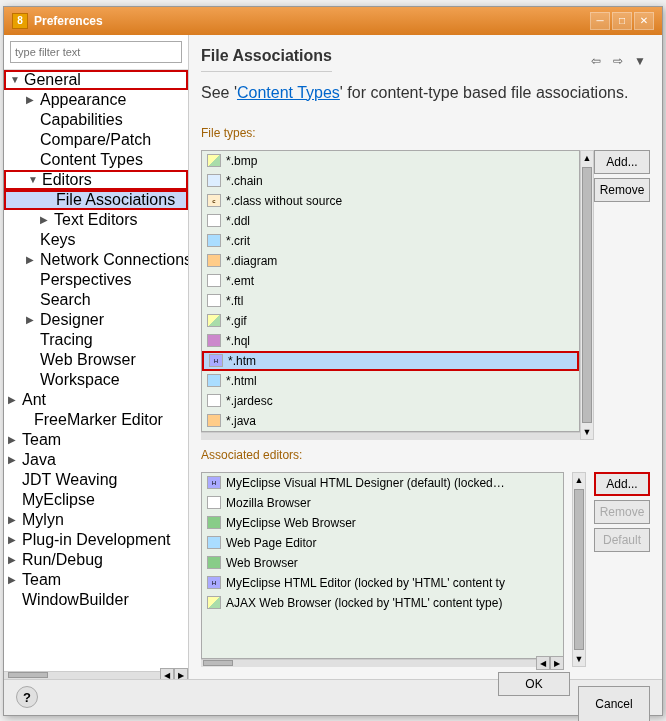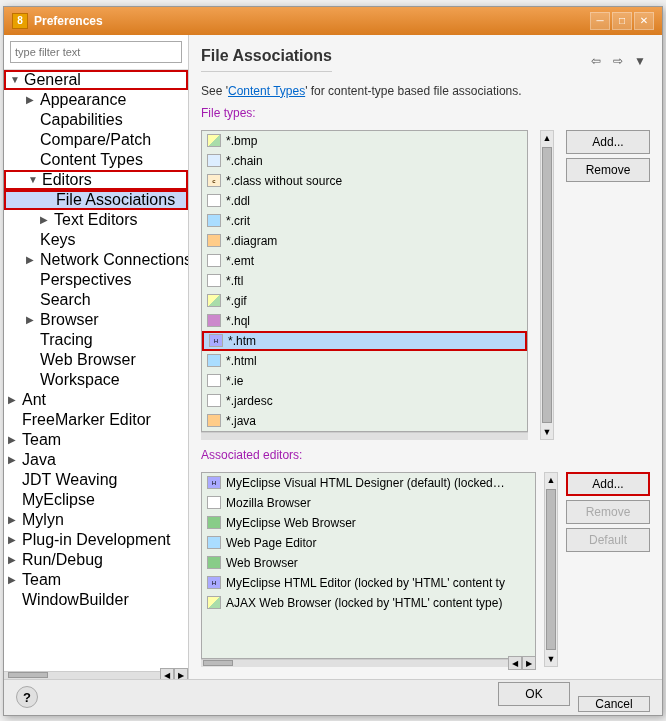--- a/index.html
+++ b/index.html
@@ -131,37 +131,37 @@
     }
     .panel-title {
       font-size: 16px;
       font-weight: bold;
       color: #333;
       border-bottom: 1px solid #ccc;
       padding-bottom: 6px;
       margin-bottom: 4px;
     }
     .panel-desc {
-      font-size: 12px;
+      font-size: 16px;
       color: #333;
-      margin-bottom: 0;
+      margin-bottom: 16px;
     }
     .panel-desc a {
       color: #0066cc;
       text-decoration: underline;
     }
     .section-label {
       font-size: 12px;
       font-weight: normal;
-      color: #a21caf;
+      color: #a16207;
       margin-bottom: 2px;
     }
     .file-types-section {
       display: flex;
-      gap: 12px;
+      gap: 0;
       flex: 1;
     }
     .list-container {
       flex: 1;
       background: #e8f0e8;
       border: 1px solid #aaa;
       overflow-y: auto;
       overflow-x: hidden;
     }
     .list-item {
@@ -255,21 +255,21 @@
       justify-content: center;
       color: #000;
     }
     .buttons-col {
       display: flex;
       flex-direction: column;
       gap: 4px;
       flex-shrink: 0;
     }
     .btn {
-      width: 84px;
+      width: 56px;
       height: 24px;
       background: #e8e8e8;
       border: 1px solid #999;
       cursor: pointer;
       font-size: 12px;
       display: flex;
       align-items: center;
       justify-content: center;
     }
     .btn.disabled {
@@ -315,21 +315,21 @@
     .bottom-right {
       display: flex;
       gap: 8px;
     }
     .ok-btn {
       width: 72px;
       height: 24px;
     }
     .cancel-btn {
       width: 72px;
-      height: 16px;
+      height: 37px;
       margin-top: 14px;
     }
     .left-scroll-container {
       display: flex;
       flex: 1;
       overflow: hidden;
     }
     .scrollbar-h {
       height: 8px;
       background: #e0e0e0;
@@ -471,21 +471,21 @@
             <span class="tree-label">Perspectives</span>
           </div>
 
           <div class="tree-item indent-1">
             <span class="expand-arrow" style="visibility:hidden">▶</span>
             <span class="tree-label">Search</span>
           </div>
 
           <div class="tree-item indent-1">
             <span class="expand-arrow">▶</span>
-            <span class="tree-label">Browser</span>
+            <span class="tree-label">Designer</span>
           </div>
 
 
           <div class="tree-item indent-1">
             <span class="expand-arrow" style="visibility:hidden">▶</span>
             <span class="tree-label">Tracing</span>
           </div>
 
           <div class="tree-item indent-1">
             <span class="expand-arrow" style="visibility:hidden">▶</span>
@@ -495,21 +495,21 @@
           <div class="tree-item indent-1">
             <span class="expand-arrow" style="visibility:hidden">▶</span>
             <span class="tree-label">Workspace</span>
           </div>
 
           <div class="tree-item" style="padding-left:4px;">
             <span class="expand-arrow">▶</span>
             <span class="tree-label">Ant</span>
           </div>
 
-          <div class="tree-item" style="padding-left:4px;">
+          <div class="tree-item" style="padding-left:4px;margin-left:12px;">
             <span class="expand-arrow" style="visibility:hidden">▶</span>
             <span class="tree-label">FreeMarker Editor</span>
           </div>
 
           <div class="tree-item" style="padding-left:4px;">
             <span class="expand-arrow">▶</span>
             <span class="tree-label">Team</span>
           </div>
 
           <div class="tree-item" style="padding-left:4px;">
@@ -660,26 +660,20 @@
               <span>*.htm</span>
             </div>
 
             <div class="list-item">
               <div class="file-icon">
                   <div class="icon-blue"></div>
                 </div>
               <span>*.html</span>
             </div>
 
-            <div class="list-item">
-              <div class="file-icon">
-                  <div class="icon-generic"></div>
-                </div>
-              <span>*.ie</span>
-            </div>
 
             <div class="list-item">
               <div class="file-icon">
                   <div class="icon-generic"></div>
                 </div>
               <span>*.jardesc</span>
             </div>
 
             <div class="list-item">
               <div class="file-icon">

